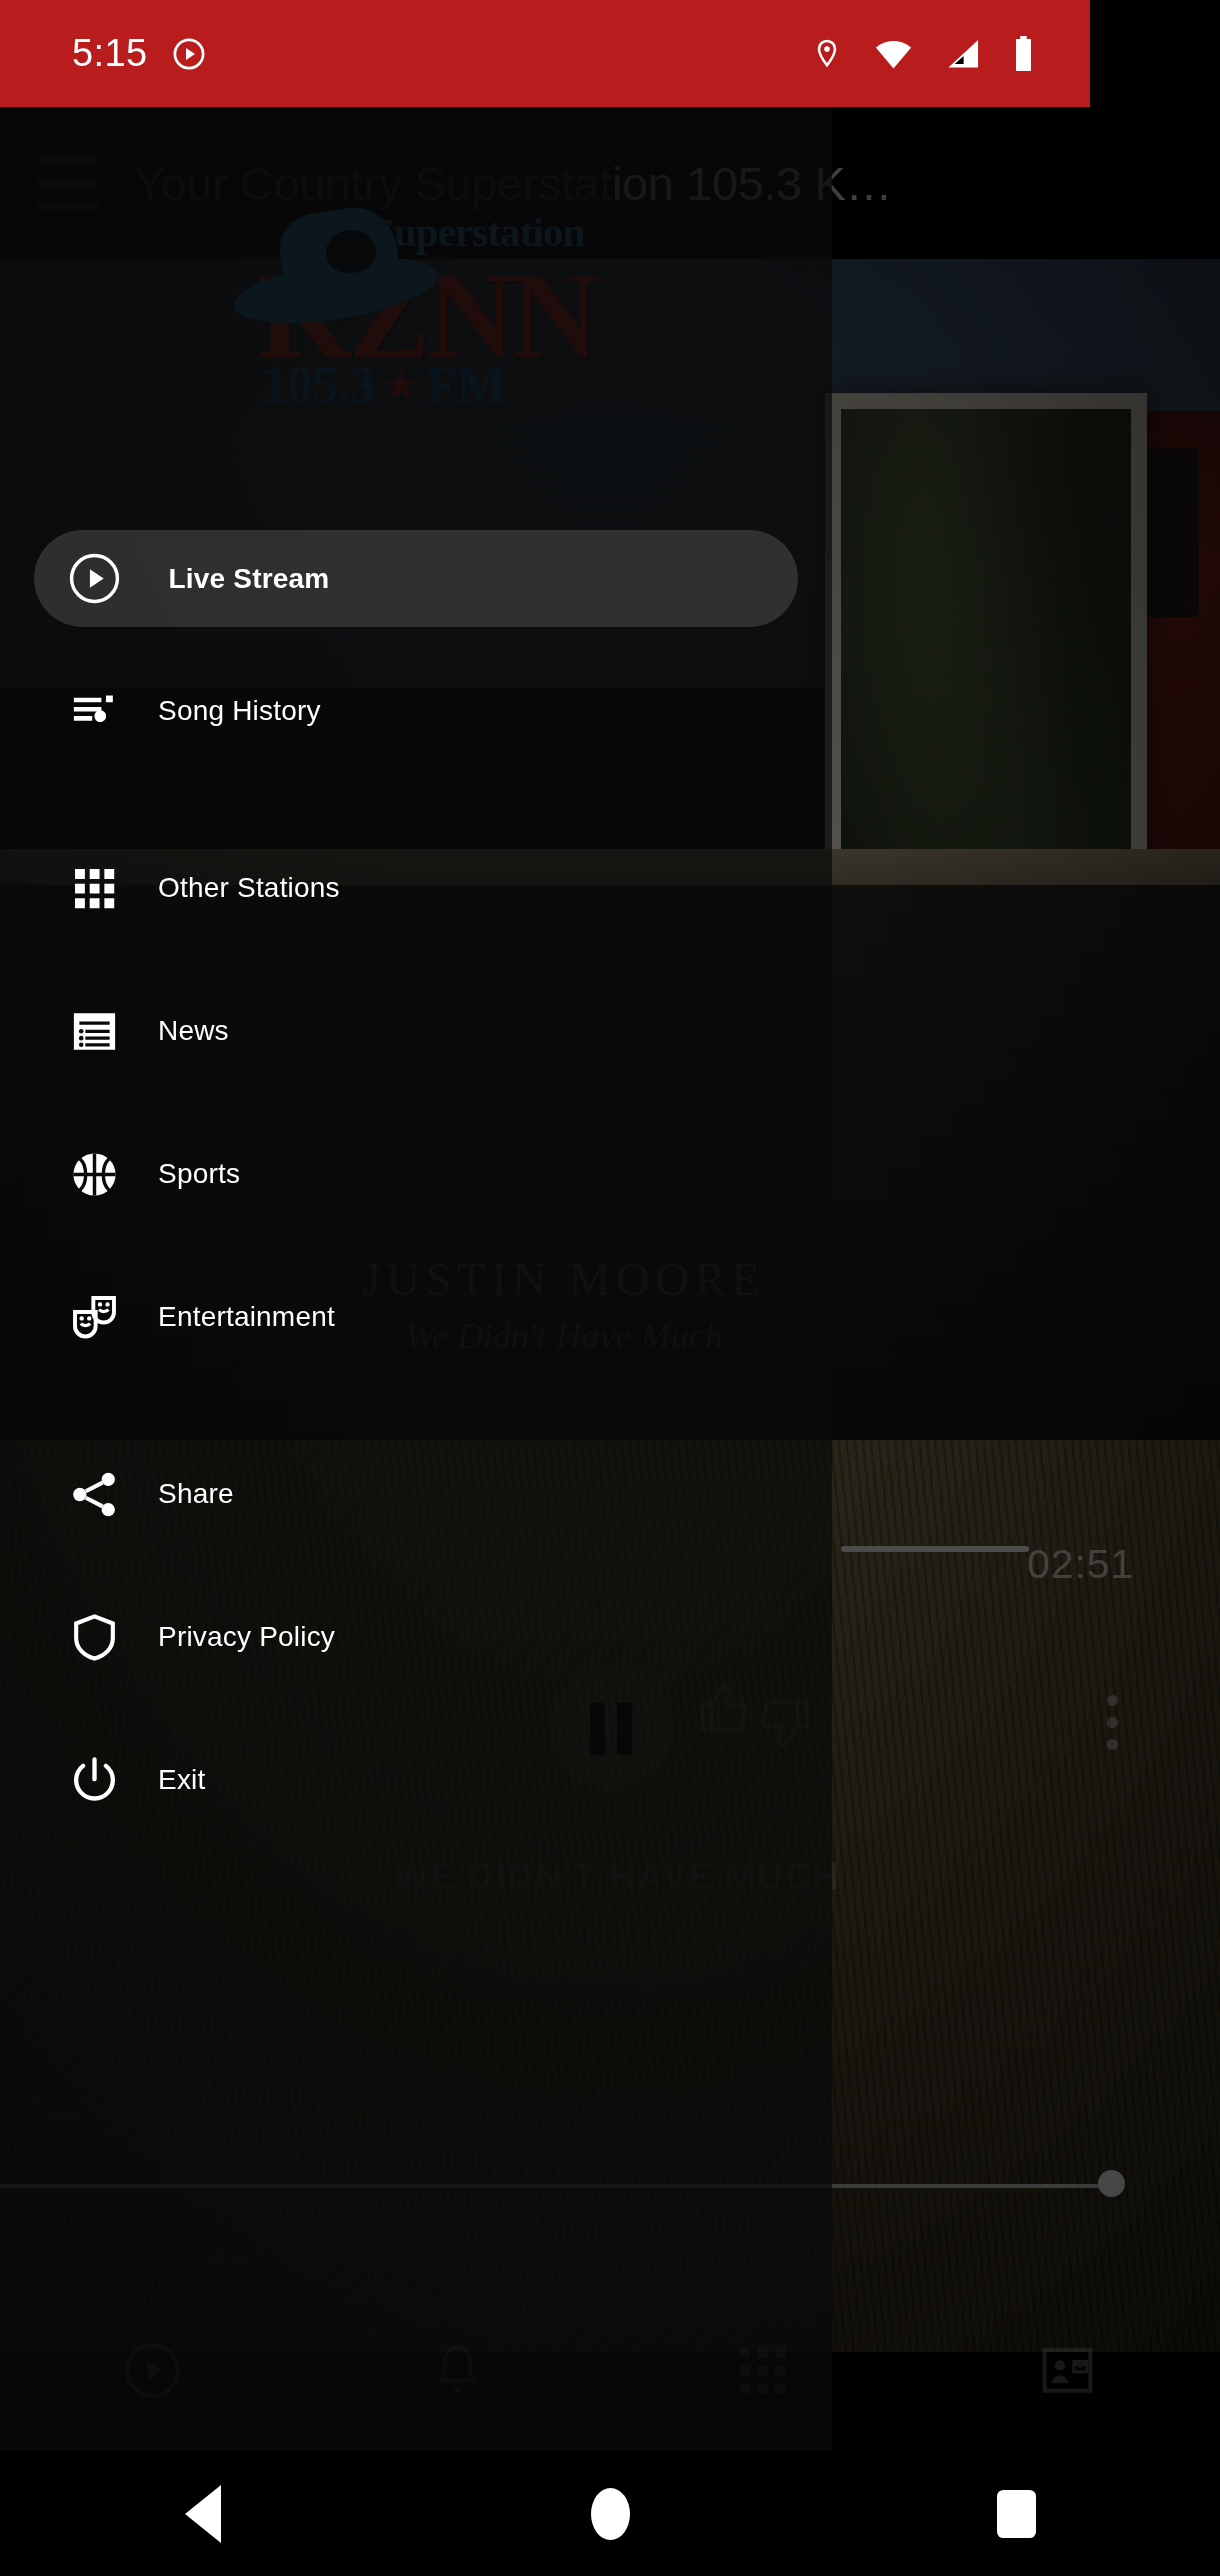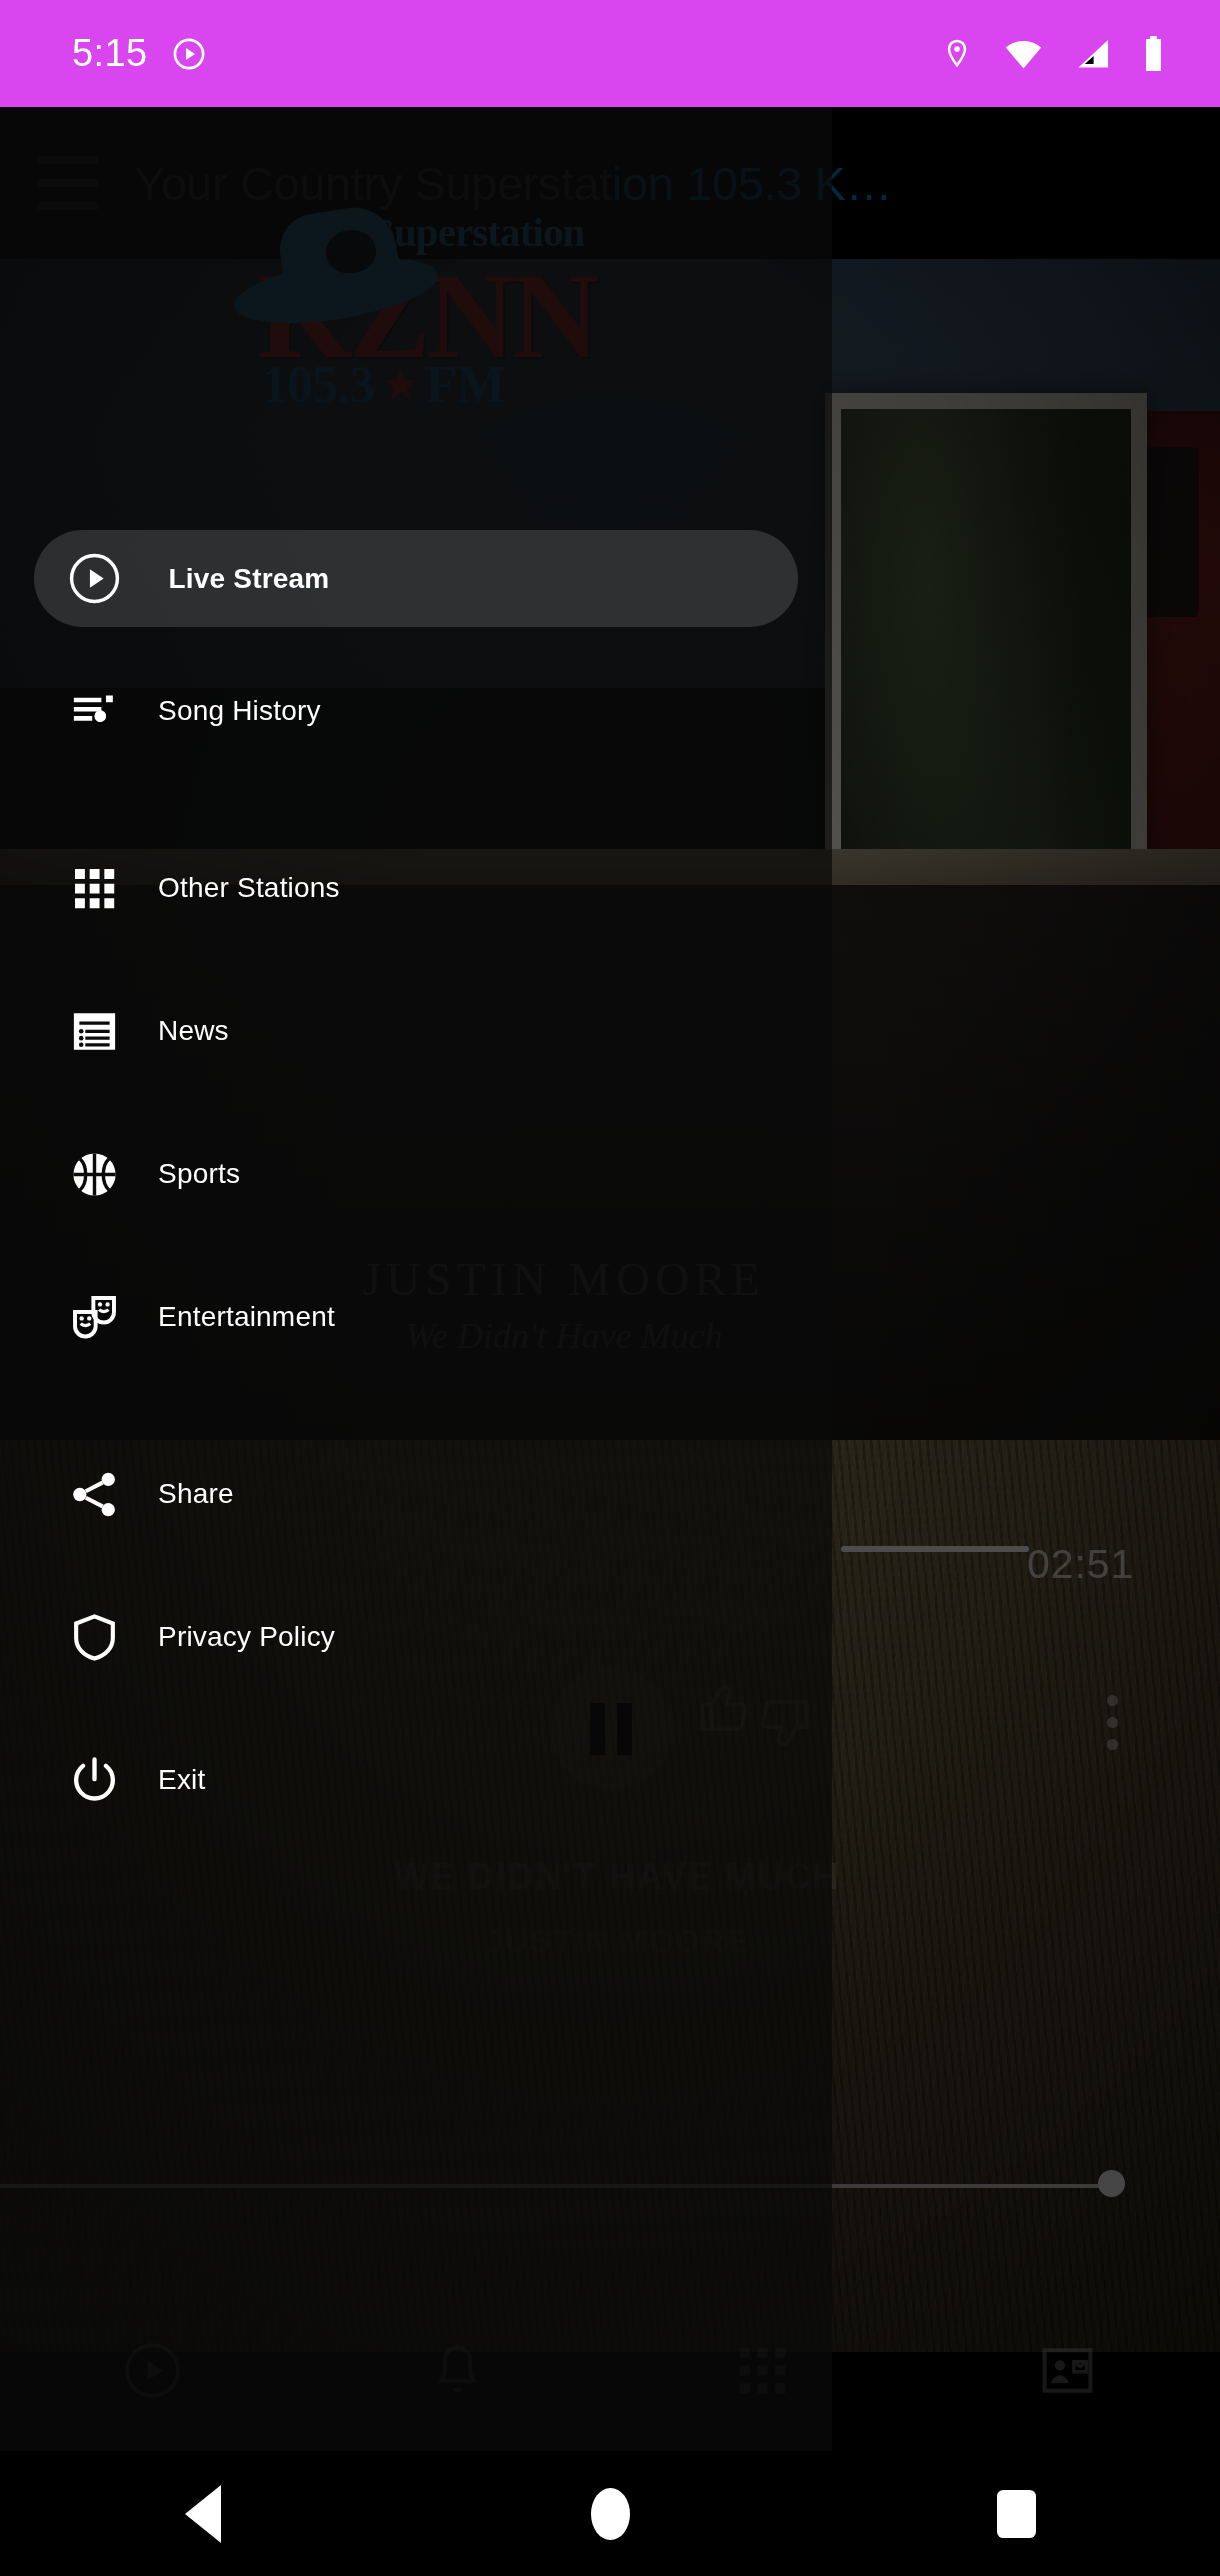--- a/index.html
+++ b/index.html
@@ -147,21 +147,21 @@
     position:absolute; left:0; top:107px; width:1220px; height:152px;
     display:flex; align-items:center; z-index:4;
   }
   .appbar-burger { width:134px; display:flex; flex-direction:column;
                    align-items:center; justify-content:center; gap:15px; }
   .appbar-burger span { display:block; width:61px; height:8px; background:#2a2a2a; border-radius:1.8px; }
   .appbar-title {
     font-size:47px; color:#3b3b3b; white-space:nowrap; overflow:hidden;
     letter-spacing:-0.4px;
   }
-  .appbar-title .tail { color:#0369a1; }
+  .appbar-title .tail { color:#a3a3a3; }
 
   
   .logo {
     position:absolute; left:224px; top:210px; width:376px; height:192px; z-index:5;
   }
   .logo-hat {
     position:absolute; left:9px; top:0px; width:206px; height:112px; z-index:3;
   }
   .logo-hat .crown {
     position:absolute; left:47px; top:0; width:116px; height:77px;
@@ -220,22 +220,22 @@
   .nav-label {
     font-size:28px; color:#ffffff; letter-spacing:0.2px; padding-left:16px;
   }
   .nav-item.selected .nav-label { font-weight:700; padding-left:27px; }
 
   .nav-gap-sm { height:12.5px; }
   .nav-gap-md { height:34px; }
 
   
   .statusbar {
-    position:absolute; left:0; top:0; width:1220px; height:107px;
-    display:flex; align-items:center; z-index:20; background:#d946ef;
+    position:absolute; left:0; top:0; width:1090px; height:107px;
+    display:flex; align-items:center; z-index:20; background:#b91c1c;
   }
   .sb-clock { margin-left:72px; font-size:38px; color:#fff; letter-spacing:0.4px; }
   .sb-cast { margin-left:23px; width:36px; height:36px; }
   .sb-right { margin-left:auto; margin-right:55px; display:flex; align-items:center; gap:30px; }
   .sb-right svg { fill:#fff; }
 
   .navbar {
     position:absolute; left:0; bottom:0; width:1220px; height:125px;
     display:flex; align-items:center; z-index:20; background:#000;
   }

